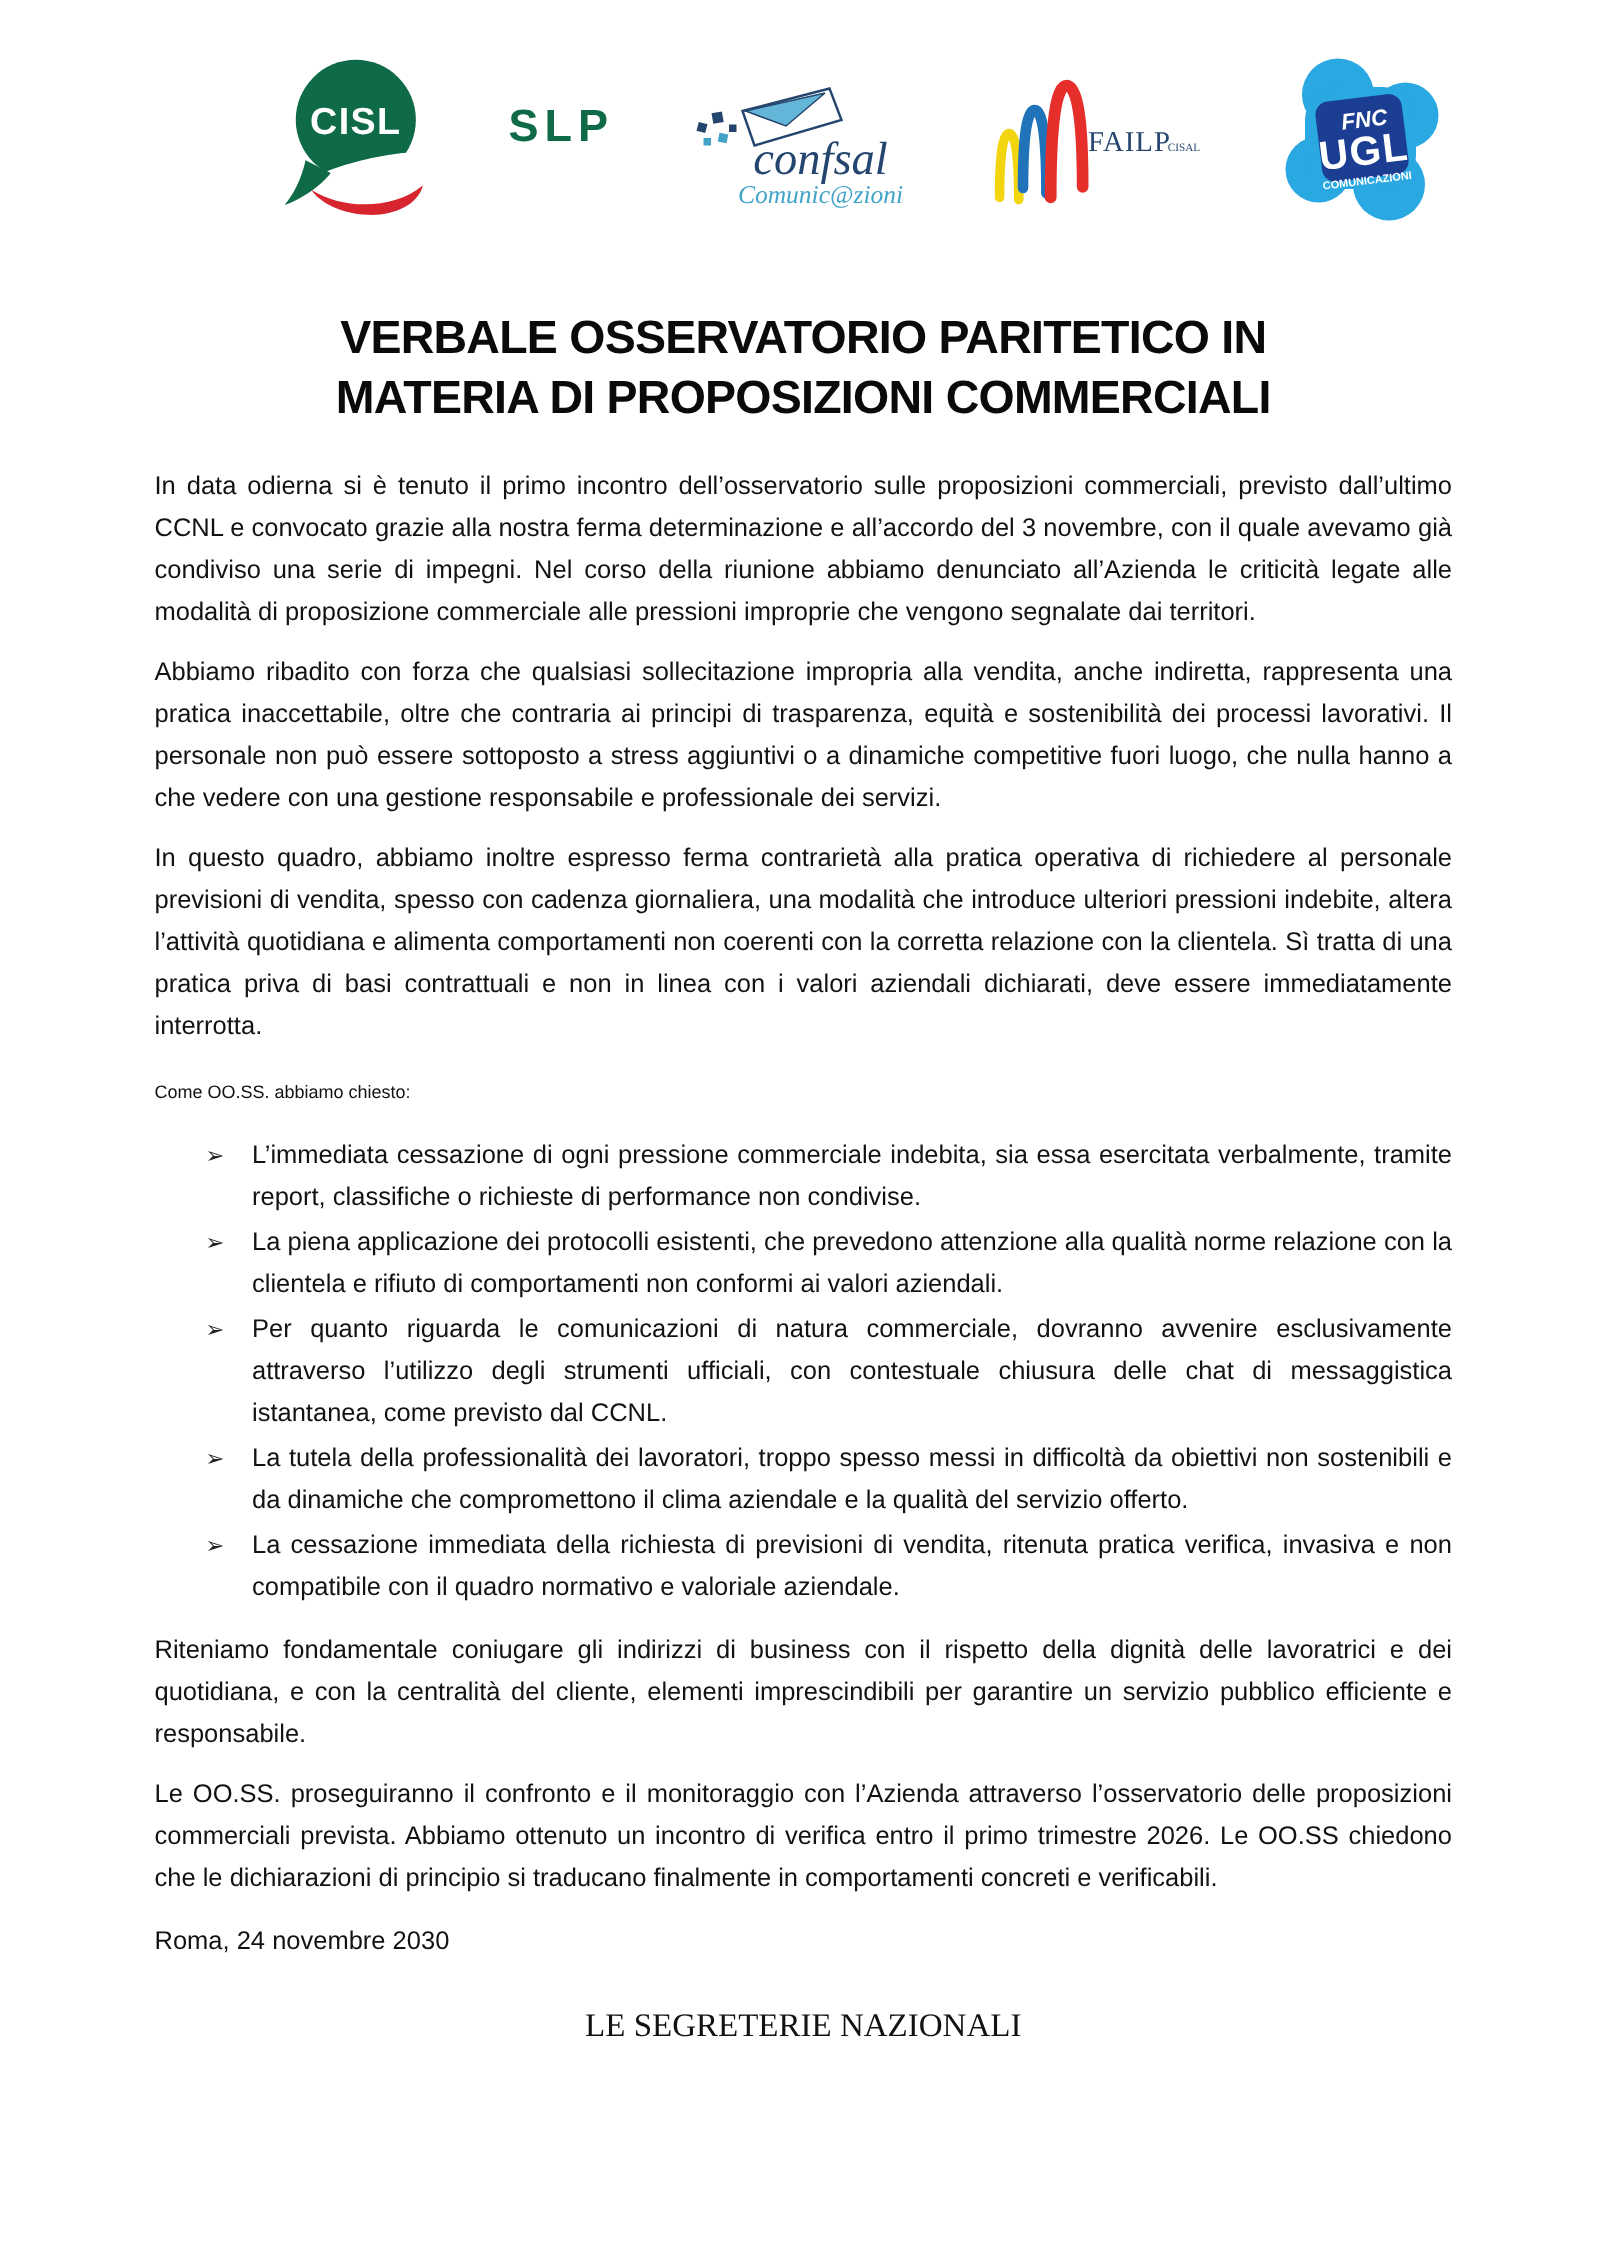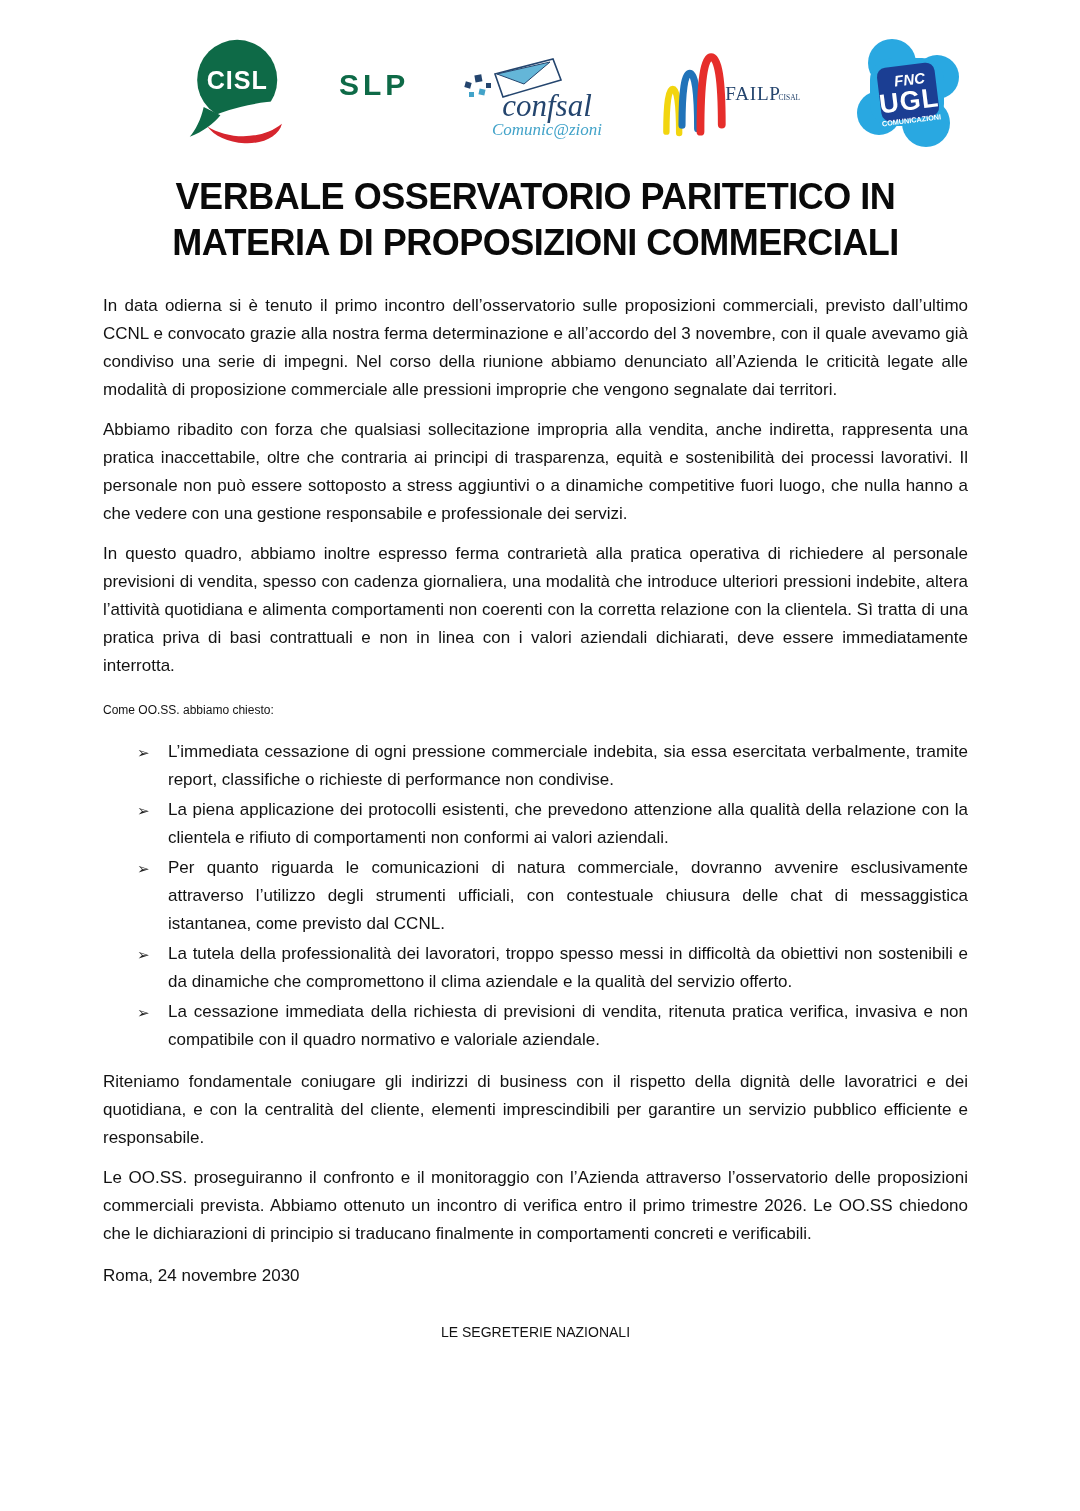--- a/index.html
+++ b/index.html
@@ -23,23 +23,23 @@
   .logo { display: flex; align-items: flex-start; }
   .logo-cisl { align-items: center; margin-top: 2px; gap: 44px; }
   .slp-text {
     font-weight: bold; font-size: 30px; letter-spacing: 4px;
     color: #0e6a47; margin-top: -14px;
   }
   .logo-confsal { margin-top: 16px; }
 
   
   .title {
-    margin: 18px -8px 26px;
+    margin: 49px -8px 26px;
     text-align: center;
-    font-size: 36px;
+    font-size: 31px;
     font-weight: 800;
     line-height: 1.28;
     letter-spacing: -0.5px;
     color: #0a0a0a;
   }
 
   
   .body-par {
     margin: 12px 0 12px;
     font-size: 17px;
@@ -62,21 +62,21 @@
     font-size: 17px;
     line-height: 28px;
     text-align: justify;
     margin: 0 0 2px;
   }
   .bullet-marker {
     position: absolute; left: 0; top: 1px;
     font-size: 15px; color: #222;
   }
   .date-line { margin: 14px 0 0; font-size: 17px; line-height: 28px; }
-  .signature { margin-top: 28px; text-align: center; font-size: 14px; line-height: 28px; }
+  .signature { margin-top: 28px; text-align: center; font-size: 22px; line-height: 28px; font-family: Liberation Serif, serif; }
 </style>
 </head>
 <body>
 
 <div class="page">
 
   <div class="logos">
 
     <div class="logo logo-cisl">
       <svg width="110" height="108" viewBox="0 0 110 116">
@@ -147,21 +147,21 @@
 
   <p class="list-intro">Come OO.SS. abbiamo chiesto:</p>
 
   <ul class="asks">
     <li>
       <span class="bullet-marker">➢</span>
       <span>L’immediata cessazione di ogni pressione commerciale indebita, sia essa esercitata verbalmente, tramite report, classifiche o richieste di performance non condivise.</span>
     </li>
     <li>
       <span class="bullet-marker">➢</span>
-      <span>La piena applicazione dei protocolli esistenti, che prevedono attenzione alla qualità della relazione con la clientela e rifiuto di comportamenti non conformi ai valori aziendali.</span>
+      <span>La piena applicazione dei protocolli esistenti, che prevedono attenzione alla qualità norme relazione con la clientela e rifiuto di comportamenti non conformi ai valori aziendali.</span>
     </li>
     <li>
       <span class="bullet-marker">➢</span>
       <span>Per quanto riguarda le comunicazioni di natura commerciale, dovranno avvenire esclusivamente attraverso l’utilizzo degli strumenti ufficiali, con contestuale chiusura delle chat di messaggistica istantanea, come previsto dal CCNL.</span>
     </li>
     <li>
       <span class="bullet-marker">➢</span>
       <span>La tutela della professionalità dei lavoratori, troppo spesso messi in difficoltà da obiettivi non sostenibili e da dinamiche che compromettono il clima aziendale e la qualità del servizio offerto.</span>
     </li>
     <li>

